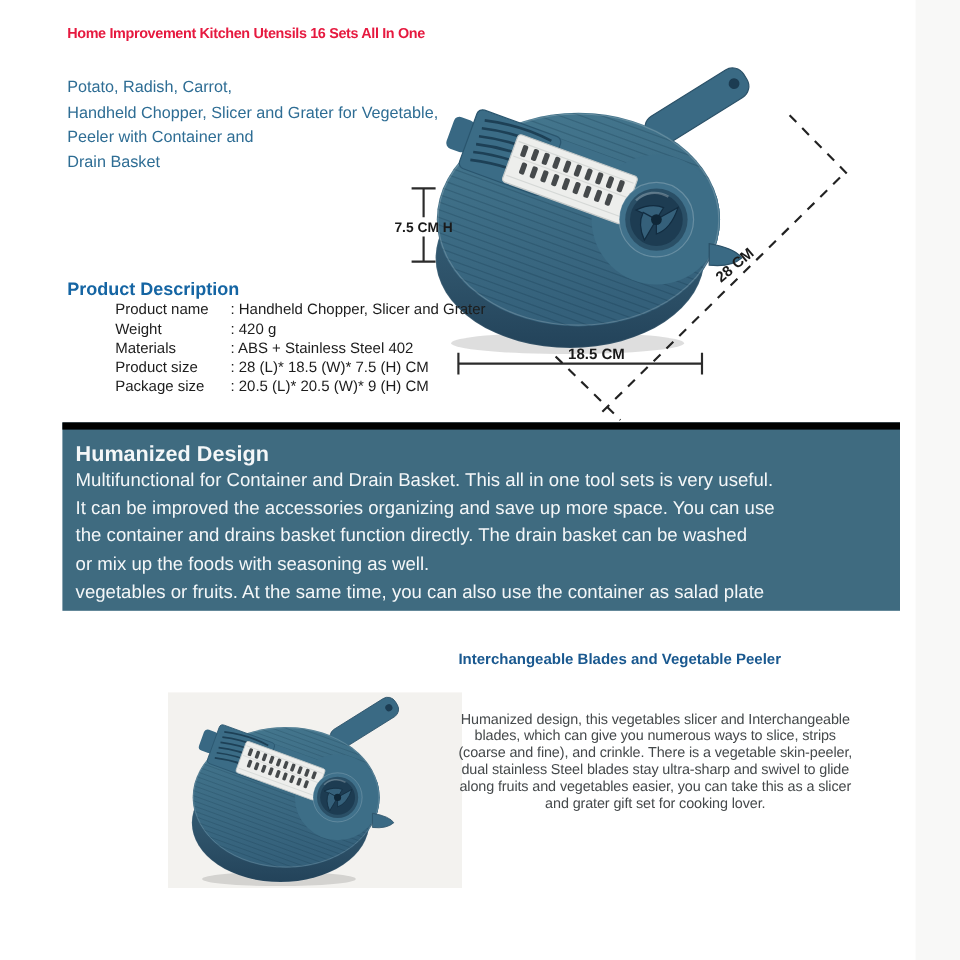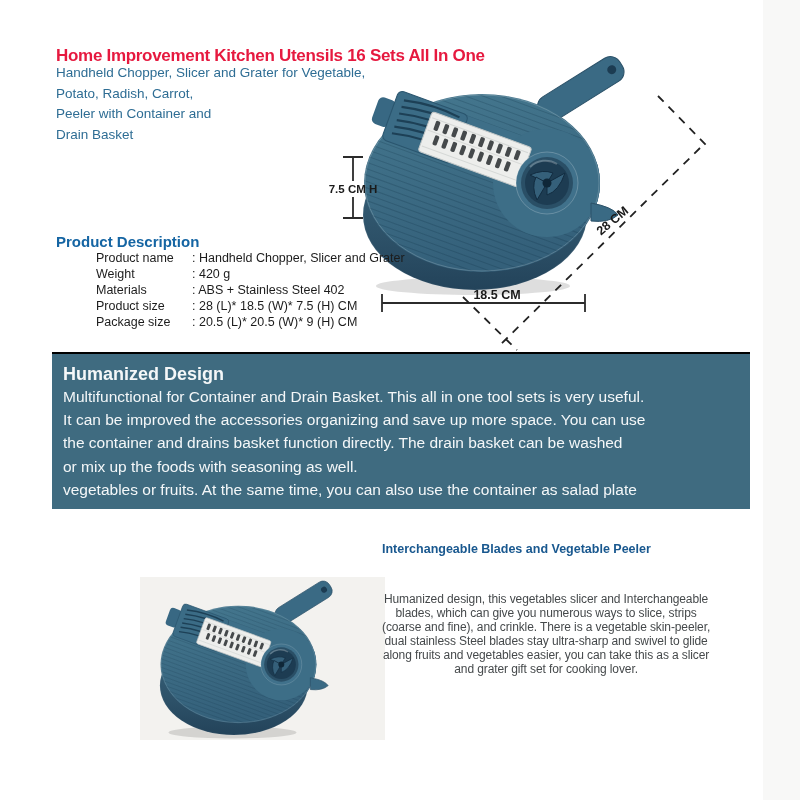--- a/index.html
+++ b/index.html
@@ -1,34 +1,34 @@
 <!DOCTYPE html>
 <html><head>
 <meta charset="utf-8">
 <style>
   html,body{margin:0;padding:0;background:#fff;}
   .page{position:relative;width:800px;height:800px;background:#ffffff;
         font-family:"Liberation Sans",sans-serif;overflow:hidden;}
   .abs{position:absolute;}
   .right-strip{right:0;top:0;width:37px;height:800px;background:#f8f8f7;}
 
-  .title{left:56px;top:46px;font-size:17px;font-weight:bold;letter-spacing:-0.3px;
+  .title{left:56px;top:21px;font-size:12px;font-weight:bold;letter-spacing:-0.3px;
          color:#e6193f;white-space:nowrap;z-index:3;}
   .subtitle{left:56px;top:63px;color:#2e6d94;font-size:13.5px;line-height:20.5px;
             white-space:nowrap;z-index:3;}
 
   .pd-heading{left:56px;top:233px;font-size:15px;font-weight:bold;color:#1565a3;
               white-space:nowrap;z-index:3;}
   .pd-table{left:56px;top:250px;font-size:12.5px;line-height:16px;color:#1c1c1c;z-index:3;margin-left:40px;}
   .pd-row{display:flex;}
   .pd-label{width:96px;flex:none;}
   .pd-value{white-space:nowrap;}
 
   .banner{left:52px;top:352px;width:698px;height:157px;background:#3f6b80;
-          border-top:2px solid #000000;box-sizing:border-box;z-index:2;
+          border-top:6px solid #000000;box-sizing:border-box;z-index:2;
           padding:9px 10px 0 11px;color:#f4f7f8;}
   .banner-heading{font-size:18px;font-weight:bold;line-height:22px;white-space:nowrap;}
   .banner-line{font-size:15.5px;line-height:23.2px;white-space:nowrap;}
 
   .photo2-bg{left:140px;top:577px;width:245px;height:163px;background:#f3f2ef;z-index:0;}
 
   .blades-heading{left:382px;top:542px;font-size:12.5px;font-weight:bold;color:#19588f;
                   white-space:nowrap;z-index:3;}
   .blades-body{left:382px;top:592px;font-size:12px;line-height:14px;color:#45494b;
                letter-spacing:-0.1px;z-index:3;}
@@ -165,22 +165,22 @@
       <path d="M658,96 L708,147"></path>
       <path d="M700,148 L497,348"></path>
       <path d="M463,297 L517,350"></path>
     </g>
     <text transform="translate(615,224) rotate(-40)" text-anchor="middle" font-size="12.5" font-weight="bold" fill="#1a1a1a">28 CM</text>
   </svg>
 
   <div class="abs title">Home Improvement Kitchen Utensils 16 Sets All In One</div>
 
   <div class="abs subtitle">
+    <div>Potato, Radish, Carrot,</div>
     <div>Handheld Chopper, Slicer and Grater for Vegetable,</div>
-    <div>Potato, Radish, Carrot,</div>
     <div>Peeler with Container and</div>
     <div>Drain Basket</div>
   </div>
 
   <div class="abs pd-heading">Product Description</div>
 
   <div class="abs pd-table">
     <div class="pd-row">
       <div class="pd-label">Product name</div>
       <div class="pd-value">: Handheld Chopper, Slicer and Grater</div>

